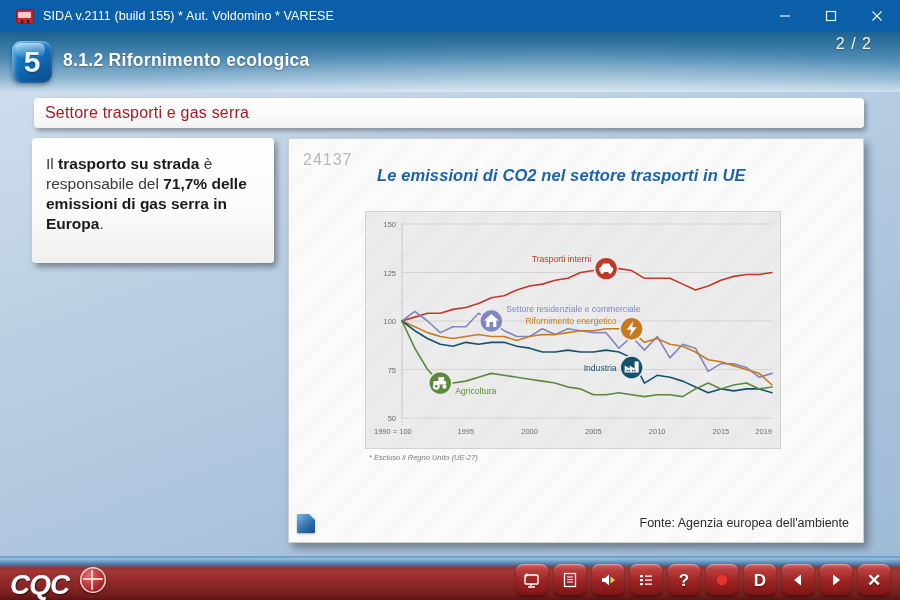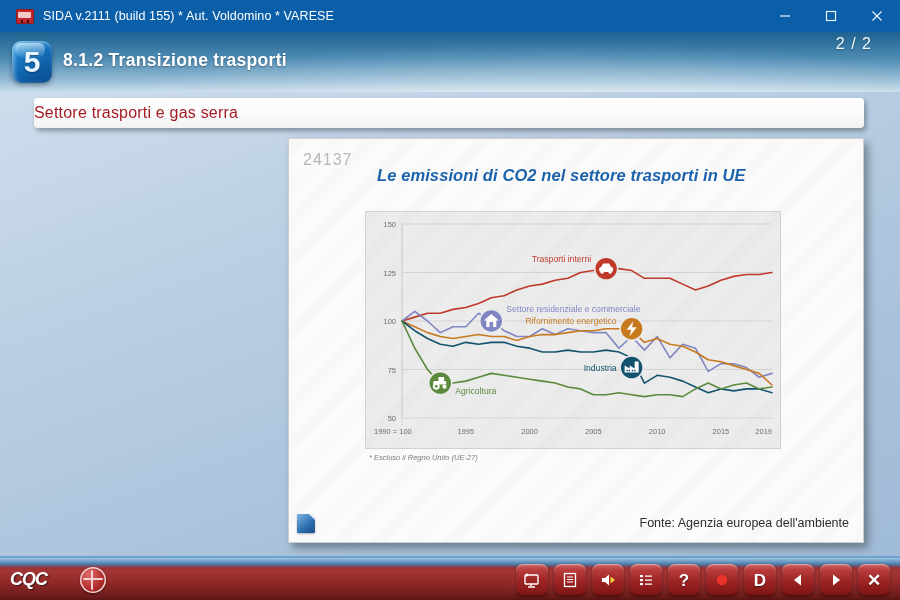--- a/index.html
+++ b/index.html
@@ -94,21 +94,21 @@
 
   
   .subject {
     position: absolute; left: 34px; top: 98px; width: 830px; height: 30px;
     background: linear-gradient(180deg, #ffffff 0%, #fbfbfb 55%, #f2f2f2 100%);
     border-radius: 4px;
     box-shadow: 2px 3px 5px rgba(0,0,0,.33);
     display: flex; align-items: center;
   }
   .subject span {
-    color: #a41d24; font-size: 16px; letter-spacing: .2px;
+    margin-left: 11px; color: #a41d24; font-size: 16px; letter-spacing: .2px;
   }
 
   
   .callout {
     position: absolute; left: 32px; top: 138px; width: 242px; height: 125px;
     background: linear-gradient(180deg, #ffffff 0%, #fafafa 60%, #f0f0f0 100%);
     border-radius: 4px;
     box-shadow: 3px 4px 6px rgba(0,0,0,.38);
   }
   .callout p {
@@ -174,21 +174,21 @@
     background: linear-gradient(180deg, #3b6fa4 0%, #2f5f93 6%, #8d2a2a 14%,
                 #a23535 30%, #8e2727 62%, #6e1c1c 90%, #581414 100%);
     border-top: 2px solid #6fa3cf;
   }
   .bottombar::before {
     content: ""; position: absolute; left: 0; top: 0; width: 900px; height: 10px;
     background: linear-gradient(180deg, #9fc4e2 0%, #4b7fae 60%, rgba(80,30,30,0) 100%);
   }
   .cqc {
     position: absolute; left: 10px; top: 11px;
-    color: #ffffff; font-size: 18px; font-weight: bold; font-style: italic;
+    color: #ffffff; font-size: 28px; font-weight: bold; font-style: italic;
     letter-spacing: -1px;
     text-shadow: 1px 1px 1px rgba(0,0,0,.55);
     font-family: "Liberation Sans", sans-serif;
     text-align: right;
   }
   .globe {
     position: absolute; left: 80px; top: 9px; width: 26px; height: 26px;
     border-radius: 50%;
     background: radial-gradient(circle at 35% 30%, #e06b6b 0%, #b32d2d 55%, #7d1818 100%);
     box-shadow: inset 0 0 0 1.5px #f0d2d2, 0 1px 2px rgba(0,0,0,.5);
@@ -249,27 +249,30 @@
 
   <div class="header"></div>
   <div class="hdr-glow"></div>
 
   <div class="badge5">
     <div class="cube"></div>
     <div class="gloss"></div>
     <div class="num">5</div>
   </div>
 
-  <div class="hdr-title">8.1.2 Transizione trasporti</div>
+  <div class="hdr-title">8.1.2 Rifornimento ecologica</div>
   <div class="hdr-count">2 / 2</div>
 
   <div class="subject">
     <span>Settore trasporti e gas serra</span>
   </div>
 
+  <div class="callout">
+    <p><span>Il </span><b>trasporto su strada</b><span> è responsabile del </span><b>71,7%</b><b> delle emissioni di gas serra in Europa</b><span>.</span></p>
+  </div>
 
   <div class="slide">
     <div class="slide-code">24137</div>
     <div class="slide-title">Le emissioni di CO2 nel settore trasporti in UE</div>
 
     <div class="chart-box">
       <svg class="chart-svg" viewBox="0 0 416 238">
         <g id="chart-gridlines">
             <line x1="36" y1="206" x2="406" y2="206" stroke="#d4d4d4" stroke-width="1"></line>
             <line x1="36" y1="157.5" x2="406" y2="157.5" stroke="#d4d4d4" stroke-width="1"></line>

